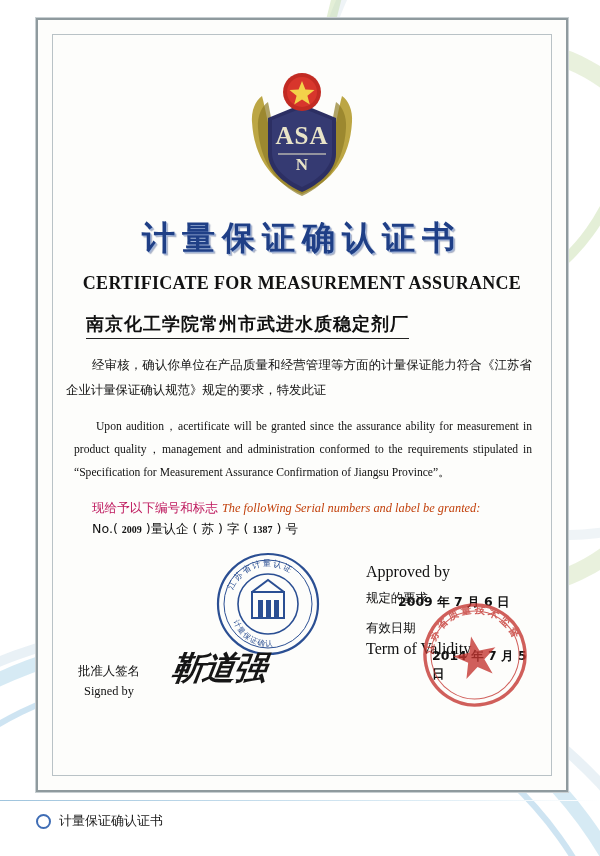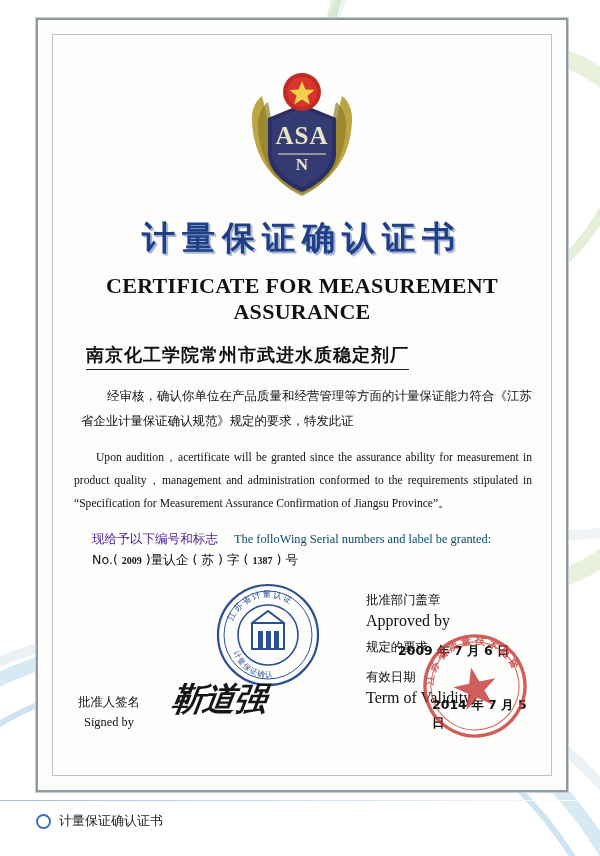--- a/index.html
+++ b/index.html
@@ -116,21 +116,21 @@
     letter-spacing: 7px;
     color: #1f3f86;
     text-shadow: 1px 1px 0 #9fb3d8, 2px 2px 1px rgba(20,40,100,.35);
     white-space: nowrap;
   }
   .en-title {
     text-align: center;
     margin-top: 12px;
     font-family: "Liberation Serif", serif;
     font-weight: bold;
-    font-size: 22px;
+    font-size: 18px;
     letter-spacing: .3px;
     color: #121212;
   }
 
   
   .holder {
     margin-top: 18px;
     margin-left: 20px;
     font-family: Liberation Sans, sans-serif;
     font-weight: bold;
@@ -138,21 +138,21 @@
     color: #111;
     letter-spacing: 1px;
     border-bottom: 1.5px solid #222;
     display: inline-block;
     padding-bottom: 2px;
   }
 
   
   .cn-body {
     margin-top: 14px;
-    margin-left: 15px;
+    margin-left: 0;
     margin-right: 6px;
     font-family: "DejaVu Sans", "Liberation Sans", sans-serif;
     font-size: 12.4px;
     line-height: 2.0;
     color: #111;
     text-align: justify;
     text-indent: 26px;
   }
   .en-body {
     margin-top: 12px;
@@ -169,30 +169,31 @@
   
   .serial-row {
     margin-top: 16px;
     display: flex;
     align-items: baseline;
   }
   .serial-cn {
     margin-left: 26px;
     font-family: "DejaVu Sans", "Liberation Sans", sans-serif;
     font-size: 12.6px;
-    color: #4c1d95;
+    color: #be185d;
     white-space: nowrap;
     text-align: right;
   }
   .serial-en {
-    margin-left: 16px;
+    margin-left: 4px;
     font-family: "Liberation Serif", serif;
     font-size: 12.4px;
-    color: #0c4a6e;
+    color: #c2410c;
     white-space: nowrap;
+    font-style: italic;
   }
   .number-line {
     margin-top: 4px;
     margin-left: 26px;
     font-family: "DejaVu Sans", "Liberation Sans", sans-serif;
     font-size: 12.6px;
     color: #111;
     white-space: nowrap;
   }
   .num-val {
@@ -378,21 +379,20 @@
               <textPath href="#arcTop" startOffset="12%">江苏省计量认证</textPath>
             </text>
             <path d="M16 58 A36 36 0 0 0 88 58" fill="none" id="arcBot"></path>
             <text font-family="DejaVu Sans, sans-serif" font-size="7.5" fill="#2b4f93" letter-spacing="1">
               <textPath href="#arcBot" startOffset="10%">计量保证确认</textPath>
             </text>
           </svg>
         </div>
 
         <div class="approve-block">
-          <div class="cn">批准部门盖章</div>
           <div class="en">Approved by</div>
           <div class="cn" style="margin-top:6px">规定的要求</div>
           <div class="date-val" style="margin-top:-14px;margin-left:32px">2009 年 7 月 6 日</div>
           <div class="cn" style="margin-top:8px">有效日期</div>
           <div class="en">Term of Validity</div>
           <div class="date-val" style="margin-top:-14px;margin-left:66px">2014 年 7 月 5 日</div>
         </div>
 
         <div class="red-stamp">
           <svg width="118" height="118" viewBox="0 0 118 118" opacity="0.78">

